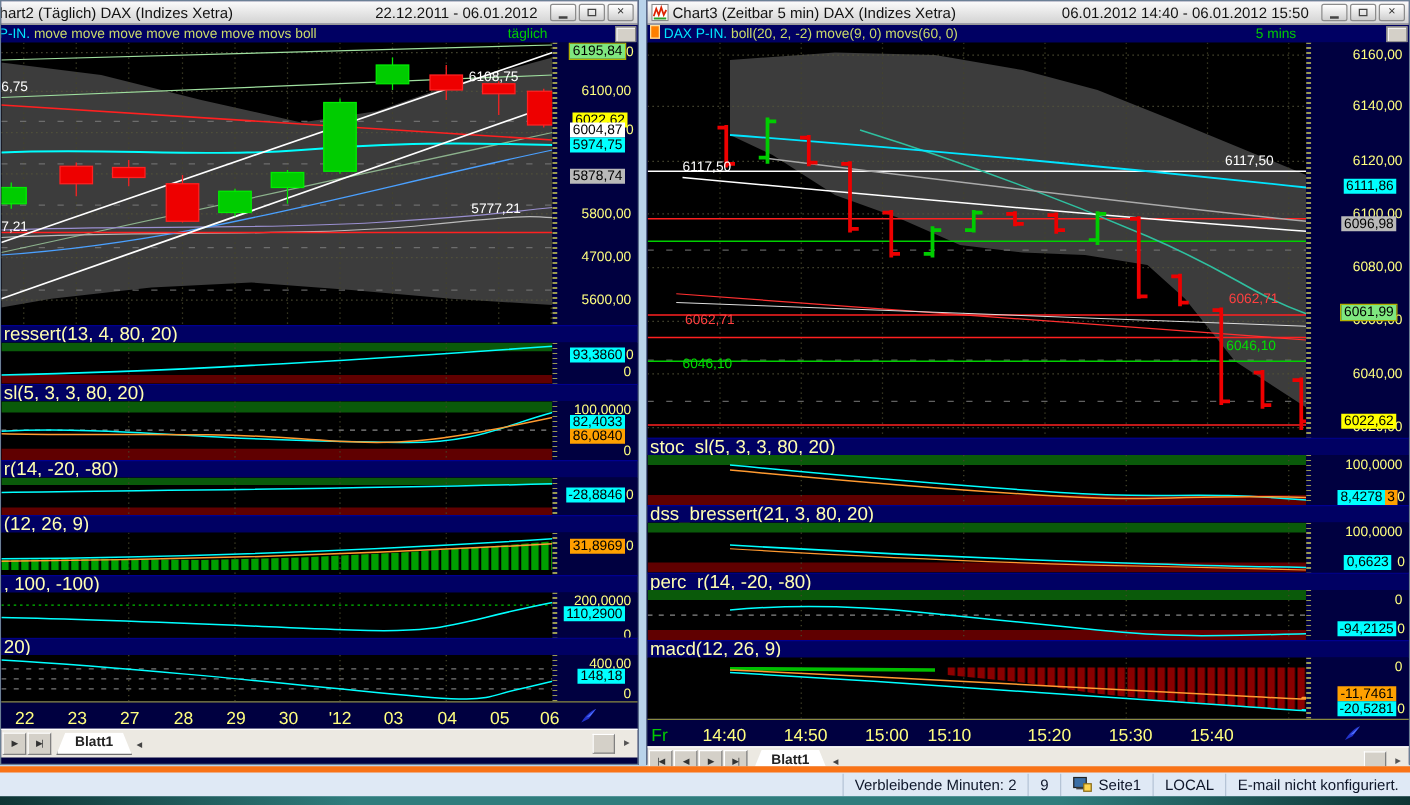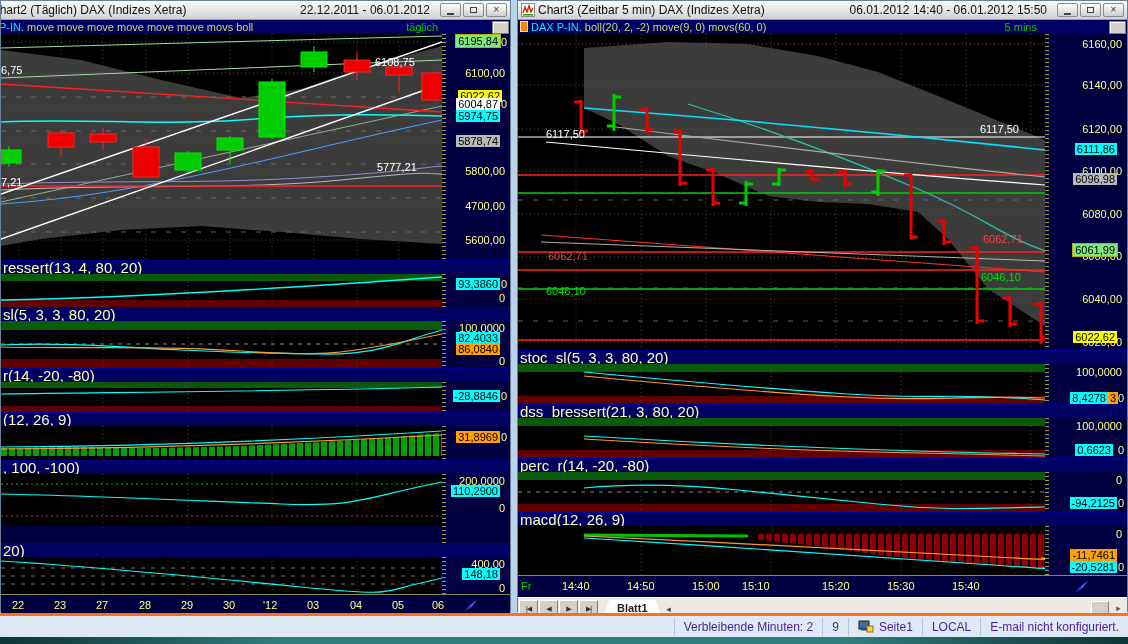--- a/index.html
+++ b/index.html
@@ -32,34 +32,34 @@
   .hl{position:absolute;right:10px;color:#000;padding:0 2px;white-space:nowrap;z-index:2;font-size:11px}
   .hl.cyan{background:#00ffff}
   .hl.green{background:#7fe77f;outline:1px solid #b0b000}
   .hl.yellow{background:#ffff00}
   .hl.white{background:#ffffff}
   .hl.grey{background:#b9b9b9}
   .hl.orange{background:#ffa000}
   .ov{position:absolute;font-size:11px;white-space:nowrap;z-index:3}
   .ptitle{height:13px;background:#000063;font-size:15px;line-height:13px;color:#ffffb0;
           padding-left:2px;overflow:hidden;white-space:nowrap;border-top:1px solid #000090}
-  .xaxis{position:relative;height:21px;background:#000040;font-size:11px;color:#ffff7f;border-top:1px solid #8a8a40}
+  .xaxis{position:relative;height:21px;background:#000040;font-size:14px;color:#ffff7f;border-top:1px solid #8a8a40}
   .xaxis span{position:absolute;top:4px}
   .day{color:#00cc00}
   .dart{position:absolute;top:2px}
   .tabbar{position:relative;height:22px;background:#ece9e2;border-top:1px solid #ffffff;display:flex;align-items:center;font-size:11px;color:#222}
   .navbtn{width:17px;height:16px;background:#d4d0c8;border:1px solid;border-color:#fff #808080 #808080 #fff;
           display:flex;align-items:center;justify-content:center;font-size:7px;color:#333;margin-left:1px;letter-spacing:-1px}
   .sheettab{height:17px;line-height:17px;background:#fff;border:1px solid #707070;border-top:none;font-weight:bold;
             padding:0 14px;margin-left:4px;clip-path:polygon(12% 0,88% 0,100% 100%,0 100%)}
   .smallarrow{width:12px;height:16px;display:flex;align-items:center;justify-content:center;color:#444;font-size:9px}
   .thumb{position:absolute;right:18px;top:3px;width:16px;height:14px;background:#d4d0c8;border:1px solid;border-color:#fff #808080 #808080 #fff}
   .endarrow{position:absolute;right:2px;top:3px;width:13px;height:14px;display:flex;align-items:center;justify-content:center;color:#555;font-size:9px}
-  .statusbar{position:absolute;left:0;top:613px;width:1128px;height:24px;background:#dfe9f5;border-top:3px solid #f97316;
-             display:flex;align-items:center;justify-content:flex-end;font-size:12px;color:#4c1d95;box-sizing:border-box}
+  .statusbar{position:absolute;left:0;top:613px;width:1128px;height:24px;background:#dfe9f5;border-top:5px solid #f97316;
+             display:flex;align-items:center;justify-content:flex-end;font-size:12px;color:#0f172a;box-sizing:border-box}
   .scell{padding:0 9px;border-left:1px solid #b5c4d6;height:18px;line-height:18px;display:flex;align-items:center;gap:5px;white-space:nowrap}
   .strip{position:absolute;left:0;top:637px;width:1128px;height:7px;
          background:linear-gradient(90deg,#0e3434,#2f7d7d 25%,#2f7d7d 75%,#0e3434)}
 </style>
 </head>
 <body>
 
 <div class="window" style="left:0;width:511px;">
   <div class="titlebar">
     <span class="tbtitle" style="margin-left:-13px">Chart2 (Täglich)  DAX (Indizes Xetra)</span>
@@ -286,21 +286,21 @@
     </svg>
     <div class="ruler" style="left:441px"></div>
     <div class="vaxis" style="width:64px">
 
       <span class="pk" style="top:5px">0</span>
       <span class="hl orange" style="top:5px">31,8969</span>
     </div>
   </div>
 
   <div class="ptitle"><span>, 100, -100)</span></div>
-  <div class="pplot" style="height:69px">
+  <div class="pplot" style="height:36px">
     <svg class="plot" width="441" height="52" viewBox="0 0 441 52">
       <rect width="441" height="52" fill="#000"></rect>
       <line x1="0" y1="10" x2="441" y2="10" stroke="#00c000" stroke-dasharray="2,3"></line>
       <line x1="0" y1="42" x2="441" y2="42" stroke="#c03030" stroke-dasharray="2,3"></line>
       <g stroke="#46462a" stroke-dasharray="1,3">
           <line x1="102" y1="0" x2="102" y2="52"></line>
           <line x1="187" y1="0" x2="187" y2="52"></line>
           <line x1="271" y1="0" x2="271" y2="52"></line>
           <line x1="356" y1="0" x2="356" y2="52"></line>
         </g>

